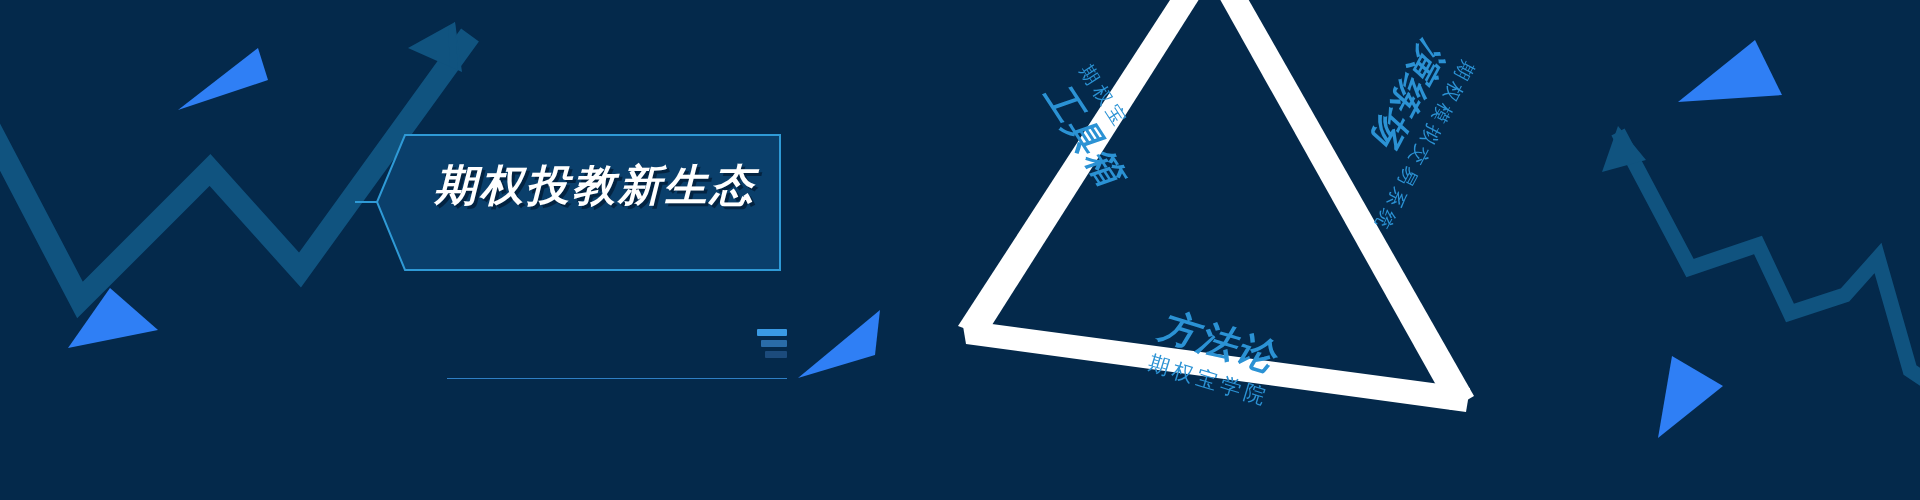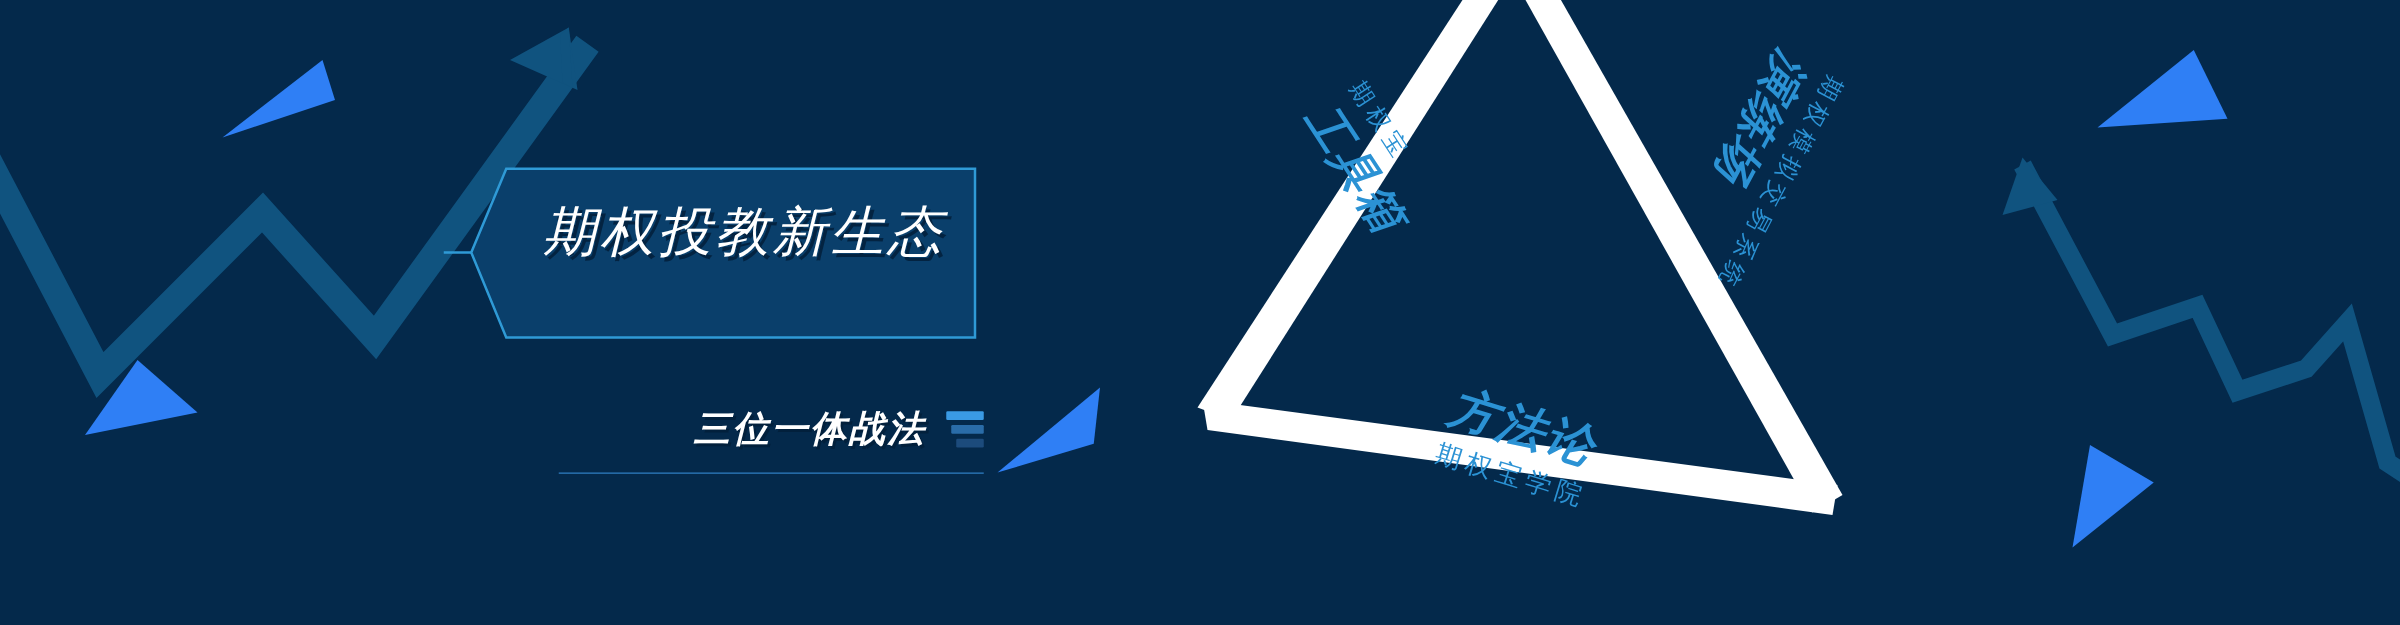--- a/index.html
+++ b/index.html
@@ -23,21 +23,21 @@
     position:absolute;
     left:355px; top:130px;
     width:430px; height:145px;
   }
   #title-text {
     position:absolute;
     left:55px; top:27px;
     width:370px;
     text-align:center;
     font-size:43px;
-    font-weight:normal;
+    font-weight:bold;
     font-style:italic;
     letter-spacing:3px;
     color:#ffffff;
     white-space:nowrap;
     text-shadow:3px 3px 0 rgba(2,30,58,.85);
   }
   
   #subtitle-row {
     position:absolute;
     left:447px; top:315px;
@@ -148,21 +148,20 @@
 
       <polygon points="50,5 425,5 425,140 50,140 22,72" fill="#0a3f6b" stroke="#2f9ad6" stroke-width="2"></polygon>
 
       <line x1="22" y1="72" x2="-5" y2="72" stroke="#2f9ad6" stroke-width="2"></line>
       <circle cx="-12" cy="72" r="7" fill="#2b92d4"></circle>
     </svg>
     <div id="title-text">期权投教新生态</div>
   </div>
 
   <div id="subtitle-row">
-    <span id="subtitle-text">三位一体战法</span>
     <span id="subtitle-icon">
       <i class="b1"></i>
       <i class="b2"></i>
       <i class="b3"></i>
     </span>
   </div>
   <div id="subtitle-rule"></div>
 
 </div>
 

